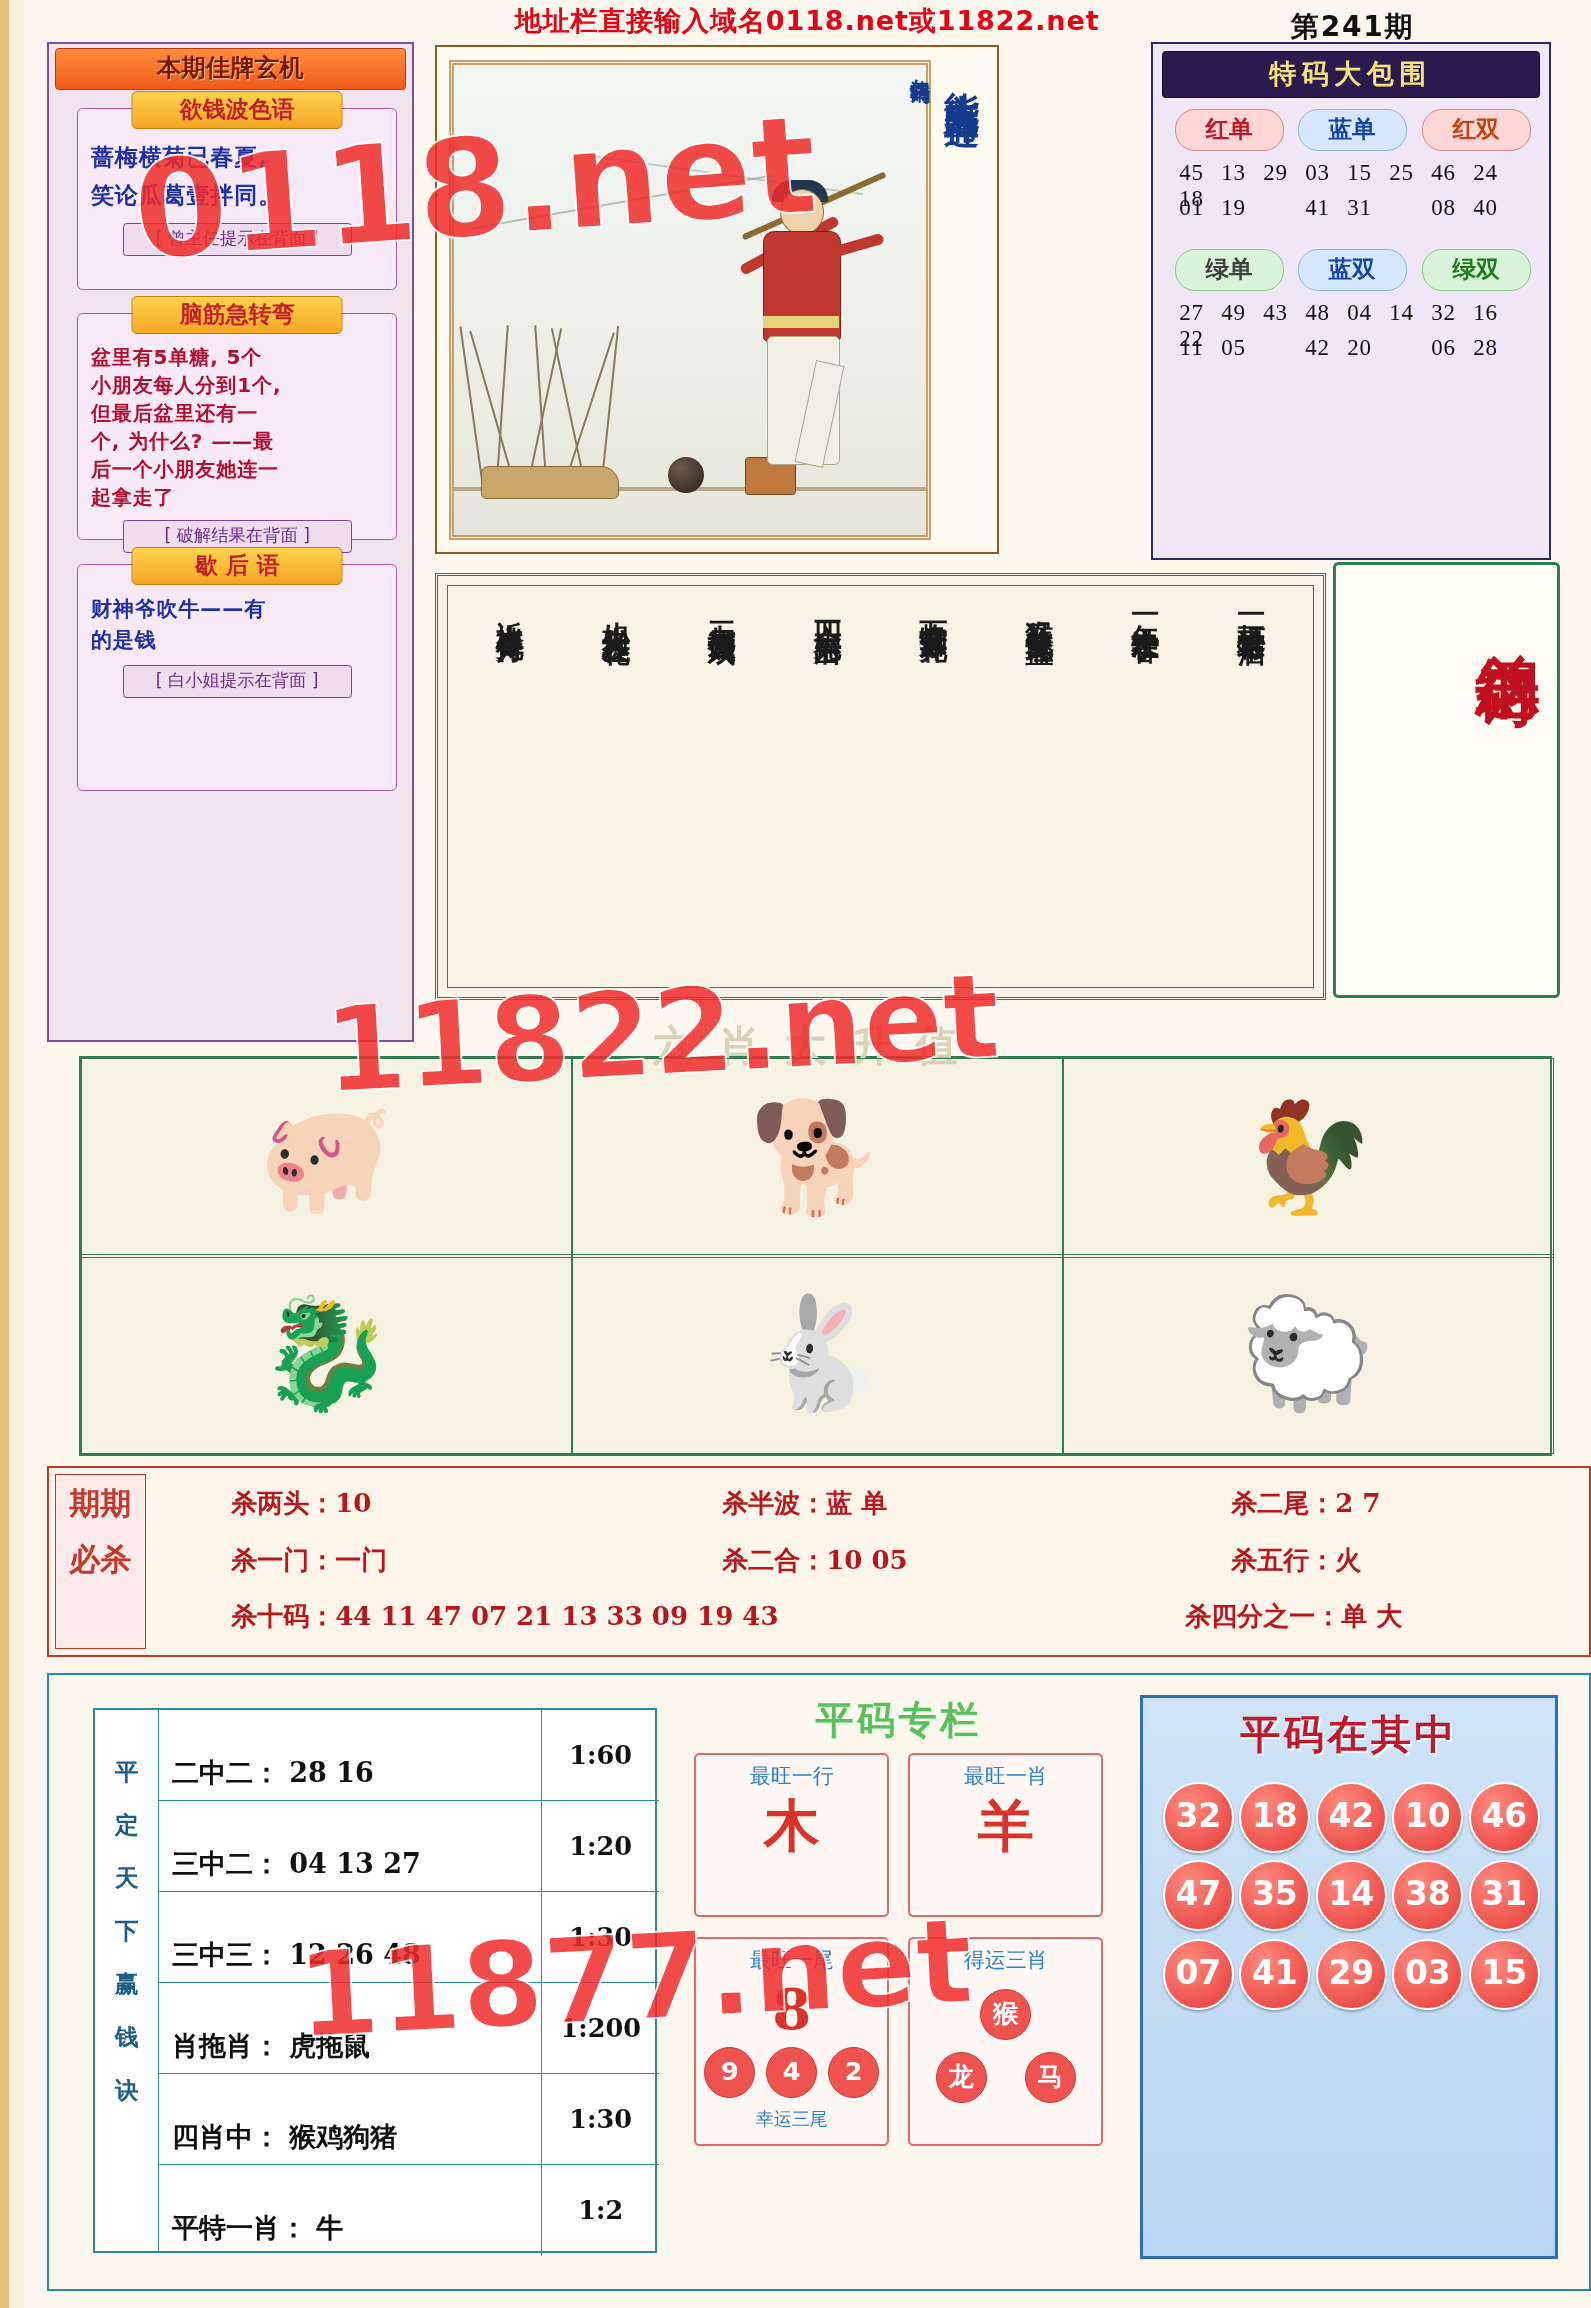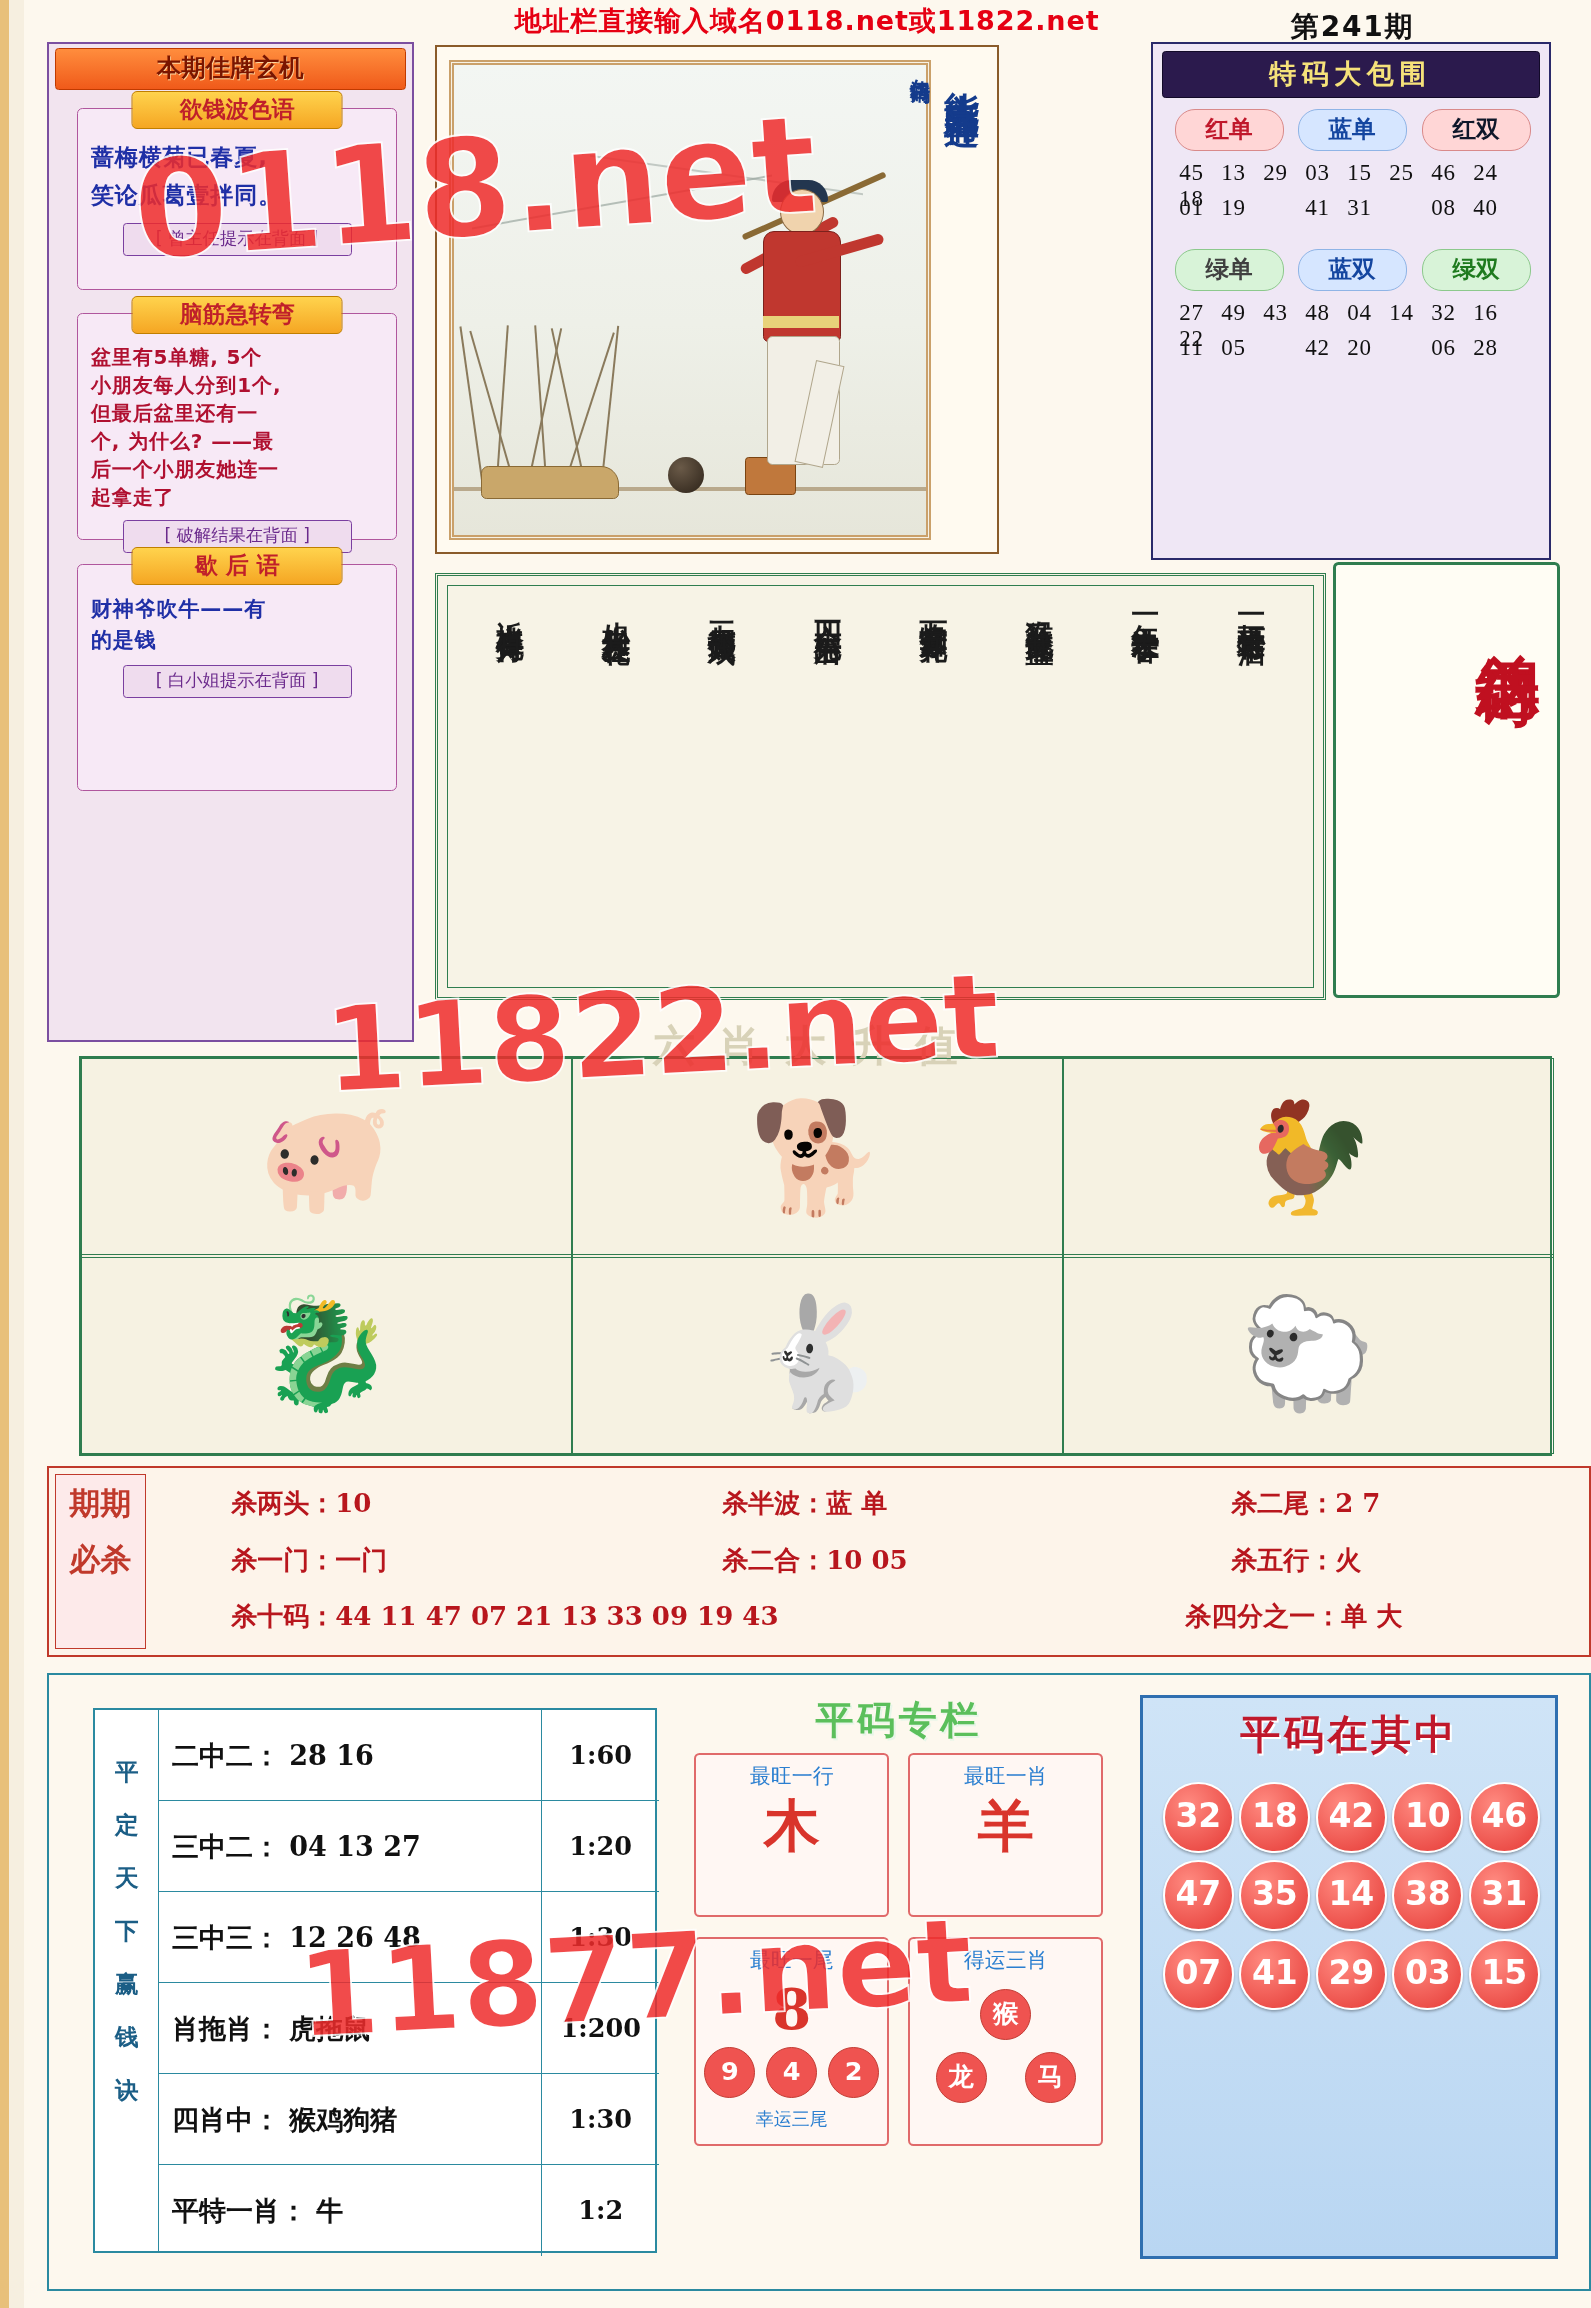--- a/index.html
+++ b/index.html
@@ -241,21 +241,21 @@
     border-right:1.8px solid #2b8aa0;box-sizing:border-box;
     font-family:"DejaVu Sans",serif;font-weight:bold;font-size:23.6px;color:#1b5e86;
     text-align:center;padding-top:36px;line-height:53px;
   }
   .trow{
     position:absolute;left:64px;width:500px;height:91px;
     border-bottom:1.8px solid #2b8aa0;box-sizing:border-box;
   }
   .trow:last-child{border-bottom:none;}
   .tlabel{
-    position:absolute;left:12.7px;top:0;width:364px;height:91px;line-height:91px;
+    position:absolute;left:12.7px;top:17px;width:364px;height:91px;line-height:91px;
     font-family:"DejaVu Serif",serif;font-weight:bold;font-size:27px;color:#111;
   }
   .tval{
     position:absolute;right:0;top:0;width:118px;height:91px;line-height:91px;
     border-left:1.8px solid #2b8aa0;box-sizing:border-box;text-align:center;
     font-family:"DejaVu Serif",serif;font-weight:bold;font-size:25.5px;color:#111;
   }
   .pmcol{
     position:absolute;left:636px;top:20px;width:427px;height:564px;
   }
@@ -394,21 +394,21 @@
     <div class="vtext">能大能大显神通</div>
     <div class="vtext-small">句诗猜码</div>
   </div>
 
   <div class="rbox">
     <div class="period">第241期</div>
     <div class="rhead">特码大包围</div>
 
     <div class="pill" style="left:22px;top:65px;background:#ffd6d6;color:#c0182b;border-color:#d98a8a;">红单</div>
     <div class="pill" style="left:145px;top:65px;background:#d6e6ff;color:#1446a0;border-color:#8fb4e6;">蓝单</div>
-    <div class="pill" style="left:269px;top:65px;background:#ffd6d6;color:#0f172a;border-color:#d98a8a;">红双</div>
+    <div class="pill" style="left:269px;top:65px;background:#ffd6d6;color:#c2410c;border-color:#d98a8a;">红双</div>
 
     <div class="nums" style="left:18px;top:116px;">
       <span>45</span><span>13</span><span>29</span><span>03</span><span>15</span><span>25</span><span>46</span><span>24</span><span>18</span>
     </div>
     <div class="nums" style="left:18px;top:151px;">
       <span>01</span><span>19</span><span></span><span>41</span><span>31</span><span></span><span>08</span><span>40</span><span></span>
     </div>
 
     <div class="pill" style="left:22px;top:205px;background:#d8f3d8;color:#404040;border-color:#8cc98c;">绿单</div>
     <div class="pill" style="left:145px;top:205px;background:#d6e6ff;color:#1446a0;border-color:#8fb4e6;">蓝双</div>

